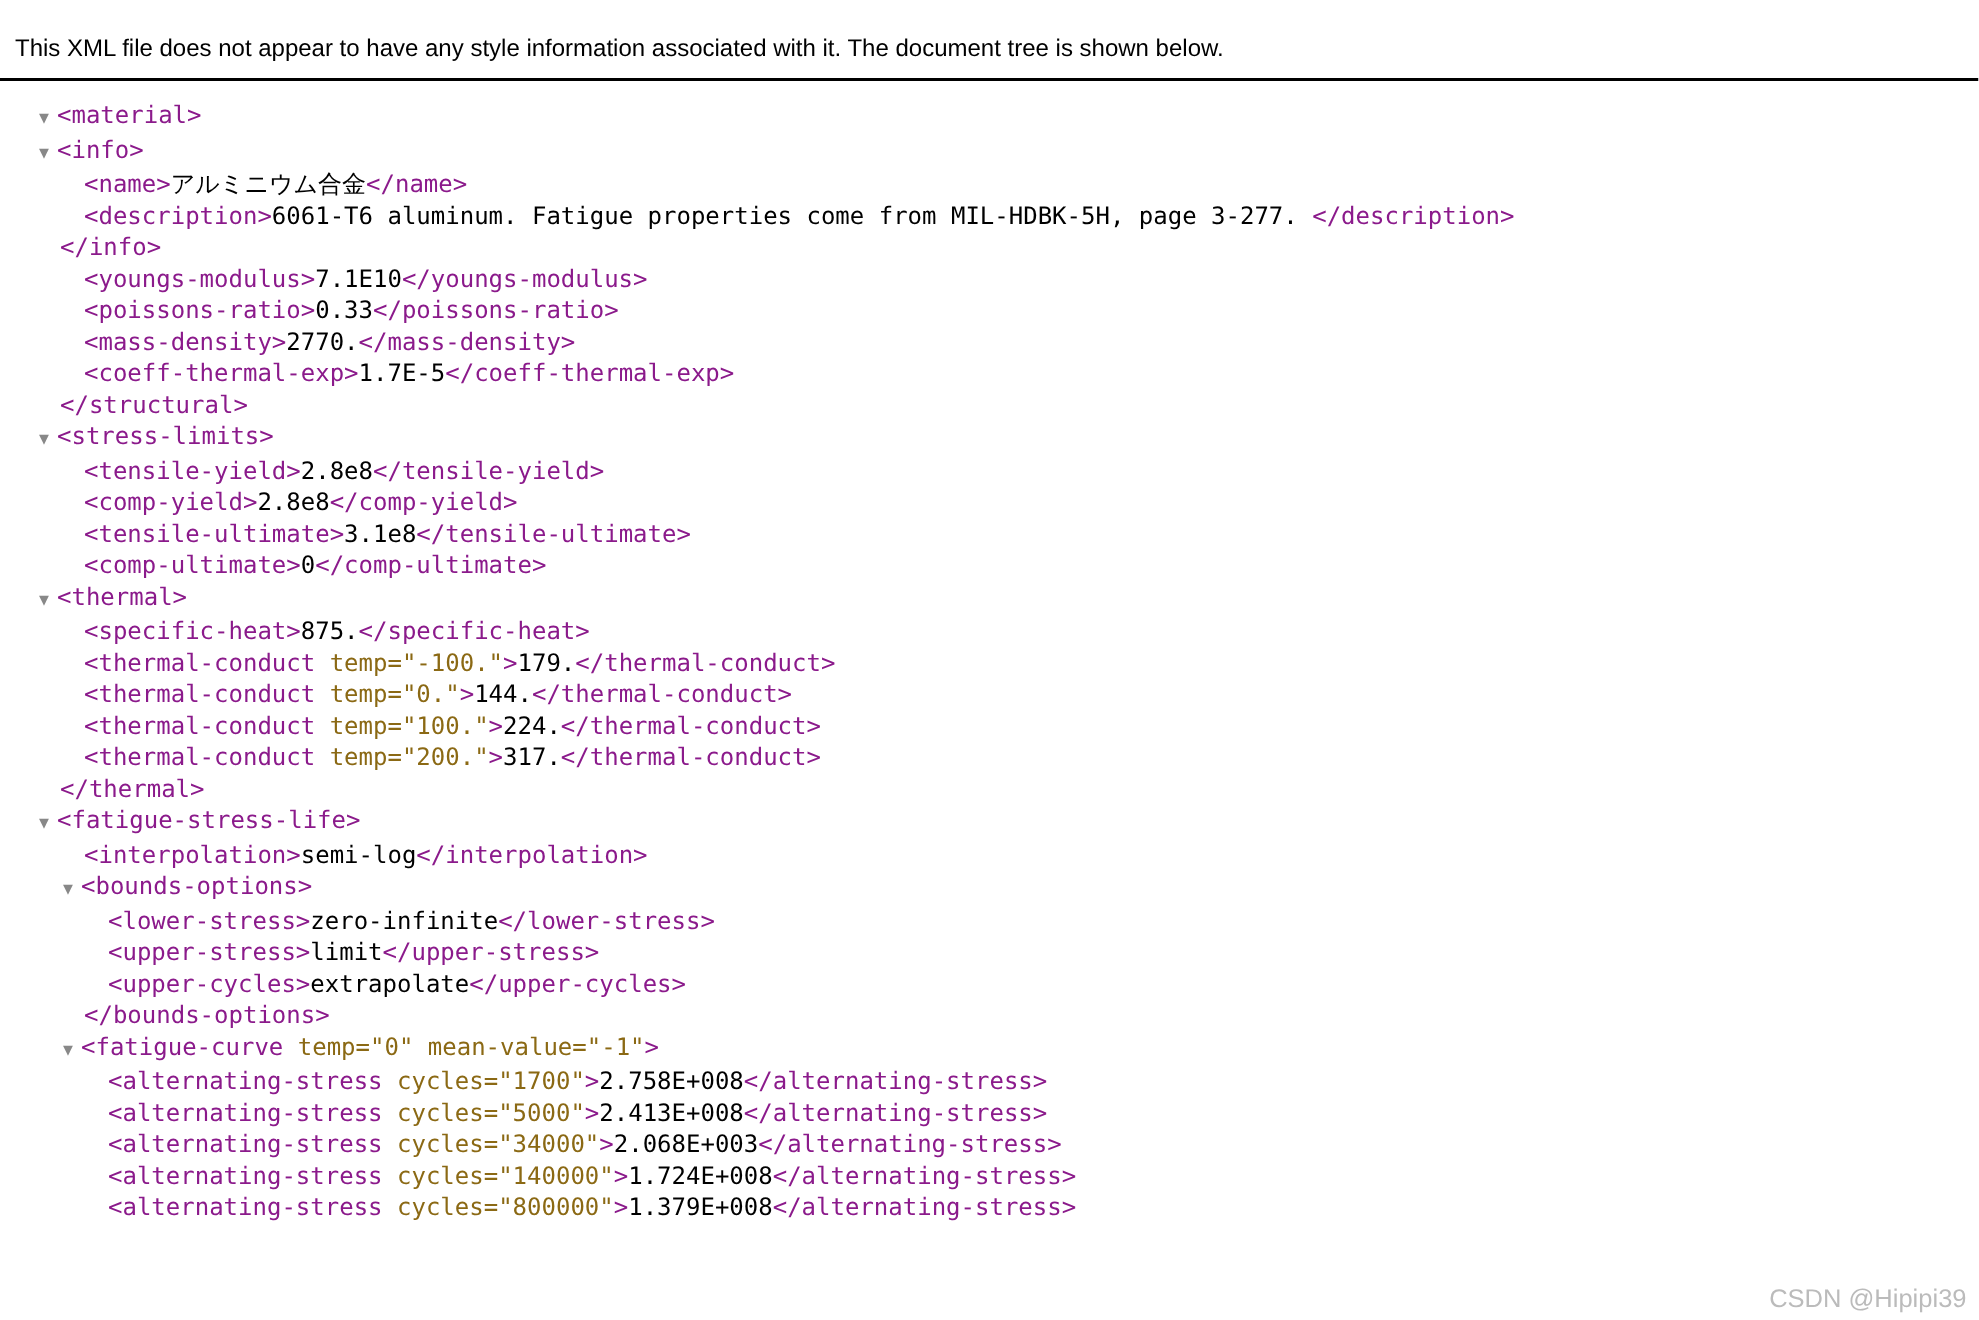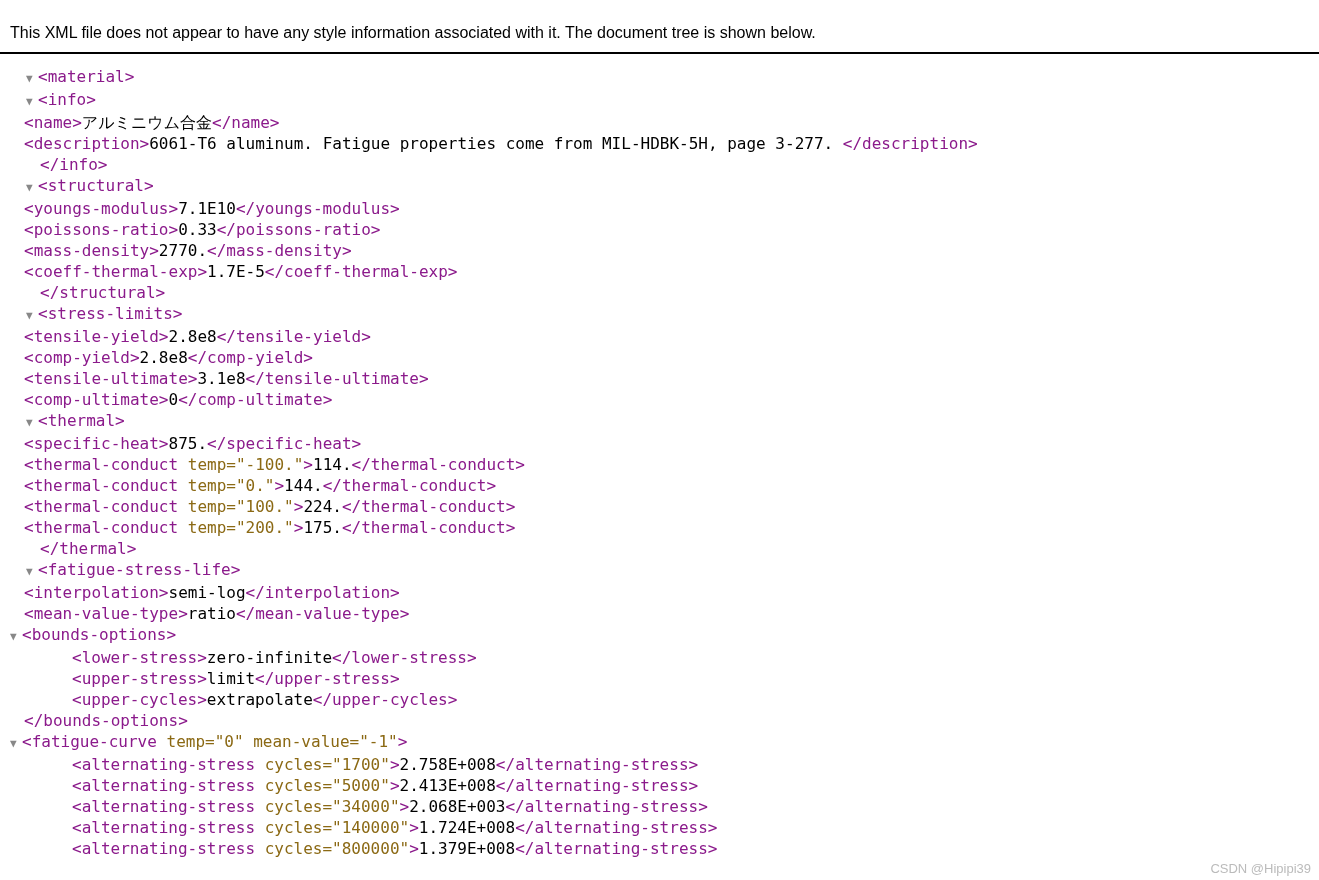--- a/index.html
+++ b/index.html
@@ -33,63 +33,61 @@
     font-size: 11px;
     margin-left: -14px;
     cursor: pointer;
   }
   .line {
     white-space: nowrap;
     padding-left: 14px;
   }
   .i0 { margin-left: 16px; }
   .i1 { margin-left: 16px; }
-  .i2 { }
+  .i2 { margin-left: 32px; }
   .i3 { margin-left: 48px; }
   .watermark {
     position: fixed;
     right: 8px;
     bottom: 4px;
     color: #bbb;
-    font-size: 13px;
+    font-size: 17px;
     font-family: Arial, sans-serif;
   }
 </style>
 </head>
 <body>
 
 <div class="banner">This XML file does not appear to have any style information associated with it. The document tree is shown below.</div>
 
 <div class="tree" id="tree">
     <div class="line i0"><span class="arrow">▼</span><span class="tag">&lt;material&gt;</span></div>
     <div class="line i1"><span class="arrow">▼</span><span class="tag">&lt;info&gt;</span></div>
     <div class="line i2"><span class="tag">&lt;name&gt;</span><span class="text">アルミニウム合金</span><span class="tag">&lt;/name&gt;</span></div>
     <div class="line i2"><span class="tag">&lt;description&gt;</span><span class="text">6061-T6 aluminum. Fatigue properties come from MIL-HDBK-5H, page 3-277. </span><span class="tag">&lt;/description&gt;</span></div>
     <div class="line i1"><span class="tag">&lt;/info&gt;</span></div>
-    <div class="line i1"><span class="arrow">▼</span><span class="tag">&lt;structural&gt;</span></div>
     <div class="line i2"><span class="tag">&lt;youngs-modulus&gt;</span><span class="text">7.1E10</span><span class="tag">&lt;/youngs-modulus&gt;</span></div>
     <div class="line i2"><span class="tag">&lt;poissons-ratio&gt;</span><span class="text">0.33</span><span class="tag">&lt;/poissons-ratio&gt;</span></div>
     <div class="line i2"><span class="tag">&lt;mass-density&gt;</span><span class="text">2770.</span><span class="tag">&lt;/mass-density&gt;</span></div>
     <div class="line i2"><span class="tag">&lt;coeff-thermal-exp&gt;</span><span class="text">1.7E-5</span><span class="tag">&lt;/coeff-thermal-exp&gt;</span></div>
     <div class="line i1"><span class="tag">&lt;/structural&gt;</span></div>
     <div class="line i1"><span class="arrow">▼</span><span class="tag">&lt;stress-limits&gt;</span></div>
     <div class="line i2"><span class="tag">&lt;tensile-yield&gt;</span><span class="text">2.8e8</span><span class="tag">&lt;/tensile-yield&gt;</span></div>
     <div class="line i2"><span class="tag">&lt;comp-yield&gt;</span><span class="text">2.8e8</span><span class="tag">&lt;/comp-yield&gt;</span></div>
     <div class="line i2"><span class="tag">&lt;tensile-ultimate&gt;</span><span class="text">3.1e8</span><span class="tag">&lt;/tensile-ultimate&gt;</span></div>
     <div class="line i2"><span class="tag">&lt;comp-ultimate&gt;</span><span class="text">0</span><span class="tag">&lt;/comp-ultimate&gt;</span></div>
     <div class="line i1"><span class="arrow">▼</span><span class="tag">&lt;thermal&gt;</span></div>
     <div class="line i2"><span class="tag">&lt;specific-heat&gt;</span><span class="text">875.</span><span class="tag">&lt;/specific-heat&gt;</span></div>
-    <div class="line i2"><span class="tag">&lt;thermal-conduct </span><span class="attr">temp="-100."</span><span class="tag">&gt;</span><span class="text">114.</span><span class="tag">&lt;/thermal-conduct&gt;</span></div>
+    <div class="line i2"><span class="tag">&lt;thermal-conduct </span><span class="attr">temp="-100."</span><span class="tag">&gt;</span><span class="text">179.</span><span class="tag">&lt;/thermal-conduct&gt;</span></div>
     <div class="line i2"><span class="tag">&lt;thermal-conduct </span><span class="attr">temp="0."</span><span class="tag">&gt;</span><span class="text">144.</span><span class="tag">&lt;/thermal-conduct&gt;</span></div>
     <div class="line i2"><span class="tag">&lt;thermal-conduct </span><span class="attr">temp="100."</span><span class="tag">&gt;</span><span class="text">224.</span><span class="tag">&lt;/thermal-conduct&gt;</span></div>
-    <div class="line i2"><span class="tag">&lt;thermal-conduct </span><span class="attr">temp="200."</span><span class="tag">&gt;</span><span class="text">175.</span><span class="tag">&lt;/thermal-conduct&gt;</span></div>
+    <div class="line i2"><span class="tag">&lt;thermal-conduct </span><span class="attr">temp="200."</span><span class="tag">&gt;</span><span class="text">317.</span><span class="tag">&lt;/thermal-conduct&gt;</span></div>
     <div class="line i1"><span class="tag">&lt;/thermal&gt;</span></div>
     <div class="line i1"><span class="arrow">▼</span><span class="tag">&lt;fatigue-stress-life&gt;</span></div>
     <div class="line i2"><span class="tag">&lt;interpolation&gt;</span><span class="text">semi-log</span><span class="tag">&lt;/interpolation&gt;</span></div>
-    <div class="line i2"><span class="tag">&lt;mean-value-type&gt;</span><span class="text">ratio</span><span class="tag">&lt;/mean-value-type&gt;</span></div>
     <div class="line i2"><span class="arrow">▼</span><span class="tag">&lt;bounds-options&gt;</span></div>
     <div class="line i3"><span class="tag">&lt;lower-stress&gt;</span><span class="text">zero-infinite</span><span class="tag">&lt;/lower-stress&gt;</span></div>
     <div class="line i3"><span class="tag">&lt;upper-stress&gt;</span><span class="text">limit</span><span class="tag">&lt;/upper-stress&gt;</span></div>
     <div class="line i3"><span class="tag">&lt;upper-cycles&gt;</span><span class="text">extrapolate</span><span class="tag">&lt;/upper-cycles&gt;</span></div>
     <div class="line i2"><span class="tag">&lt;/bounds-options&gt;</span></div>
     <div class="line i2"><span class="arrow">▼</span><span class="tag">&lt;fatigue-curve </span><span class="attr">temp="0" mean-value="-1"</span><span class="tag">&gt;</span></div>
     <div class="line i3"><span class="tag">&lt;alternating-stress </span><span class="attr">cycles="1700"</span><span class="tag">&gt;</span><span class="text">2.758E+008</span><span class="tag">&lt;/alternating-stress&gt;</span></div>
     <div class="line i3"><span class="tag">&lt;alternating-stress </span><span class="attr">cycles="5000"</span><span class="tag">&gt;</span><span class="text">2.413E+008</span><span class="tag">&lt;/alternating-stress&gt;</span></div>
     <div class="line i3"><span class="tag">&lt;alternating-stress </span><span class="attr">cycles="34000"</span><span class="tag">&gt;</span><span class="text">2.068E+003</span><span class="tag">&lt;/alternating-stress&gt;</span></div>
     <div class="line i3"><span class="tag">&lt;alternating-stress </span><span class="attr">cycles="140000"</span><span class="tag">&gt;</span><span class="text">1.724E+008</span><span class="tag">&lt;/alternating-stress&gt;</span></div>

